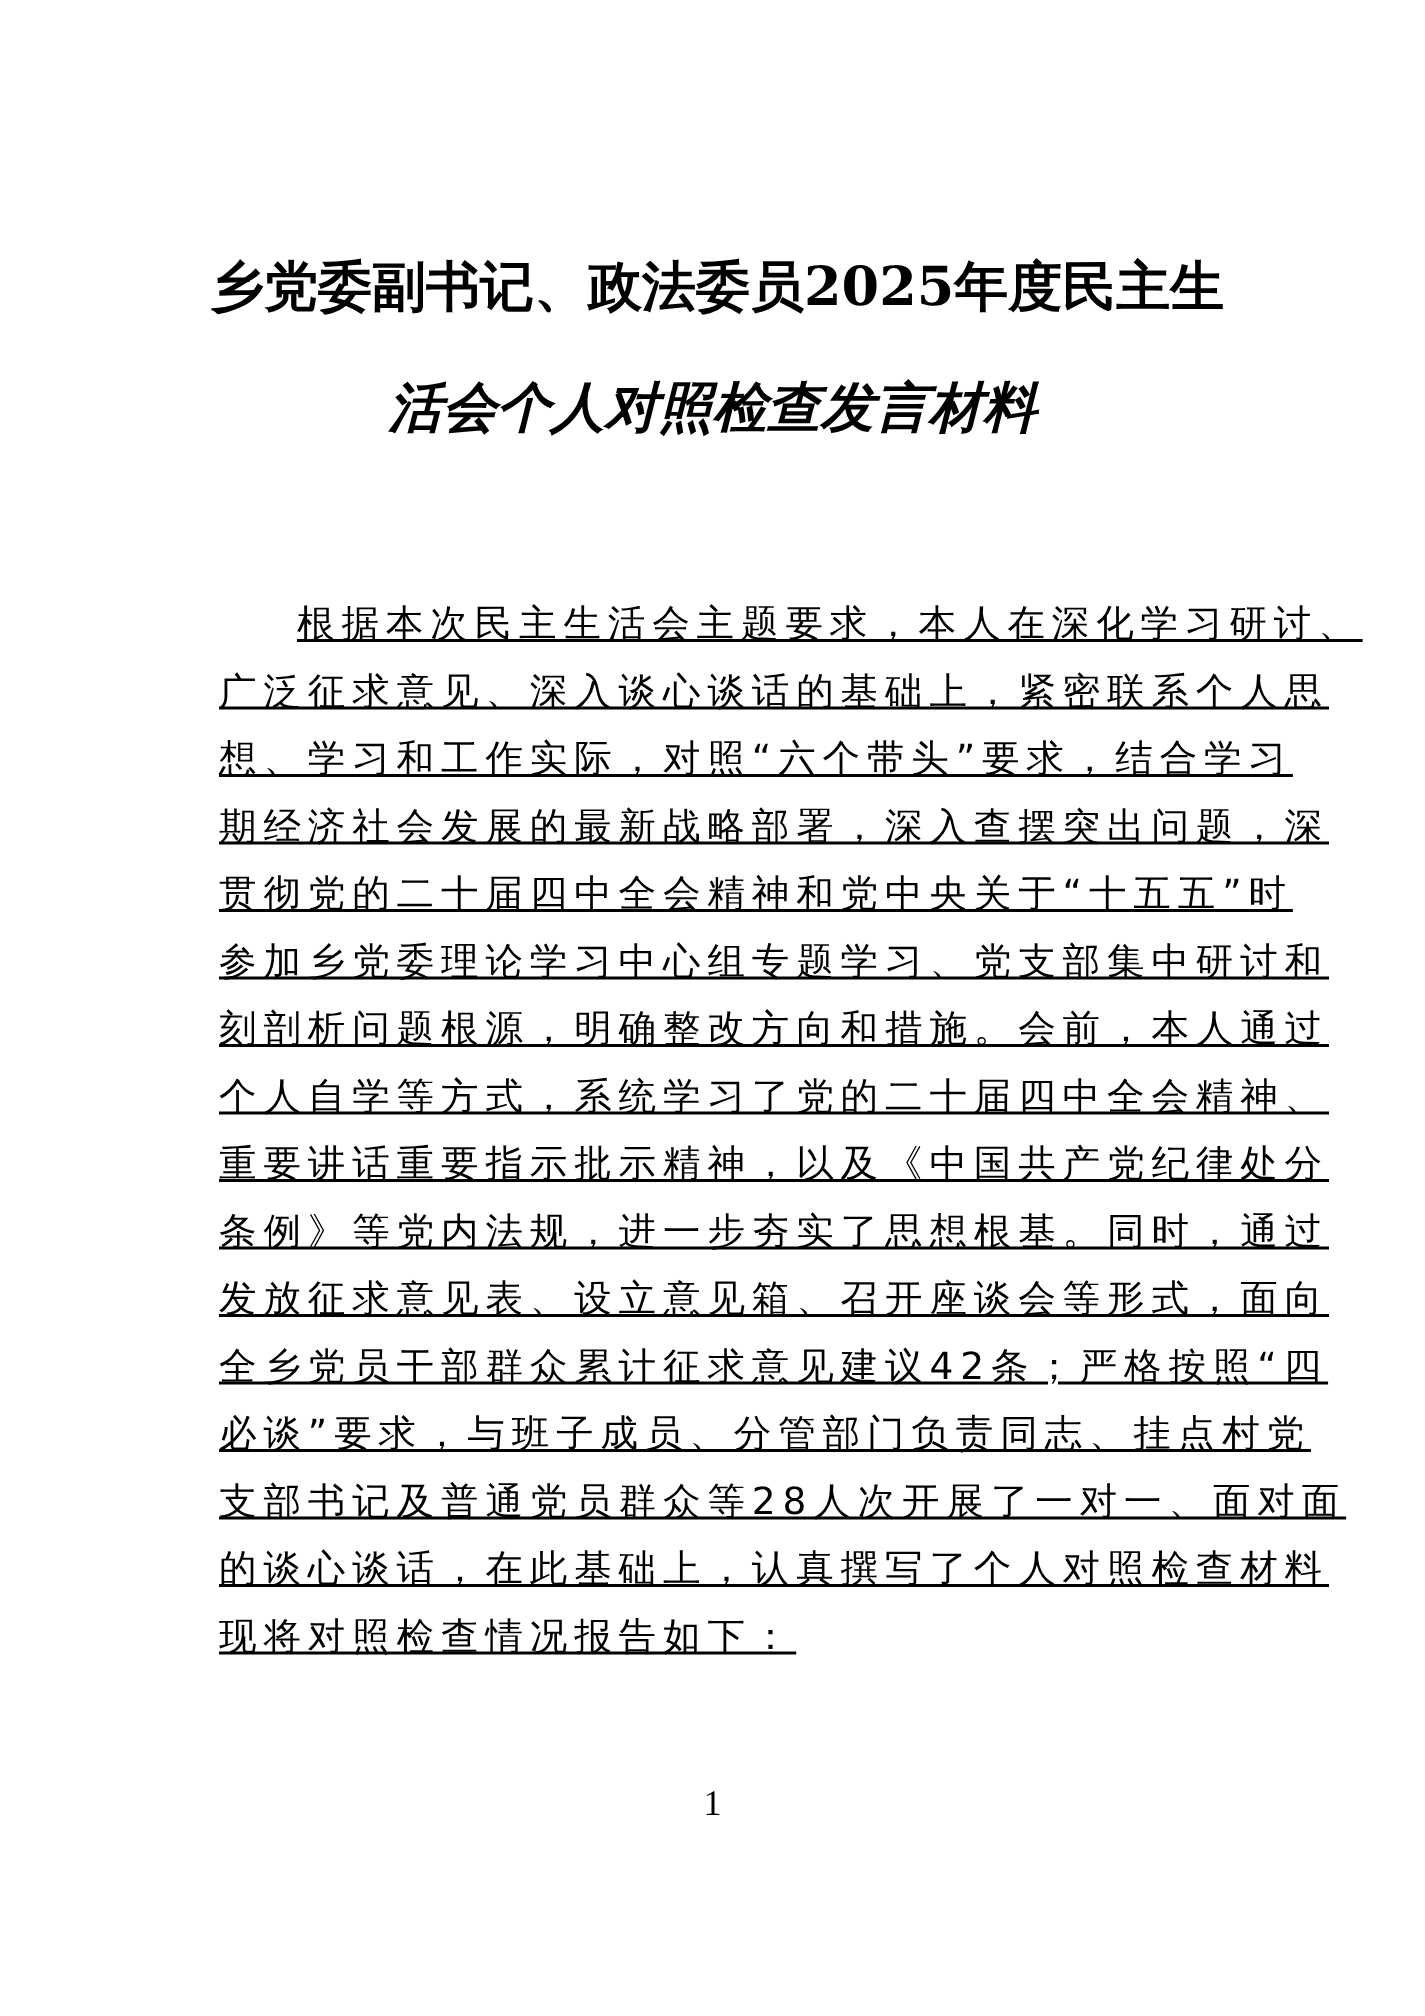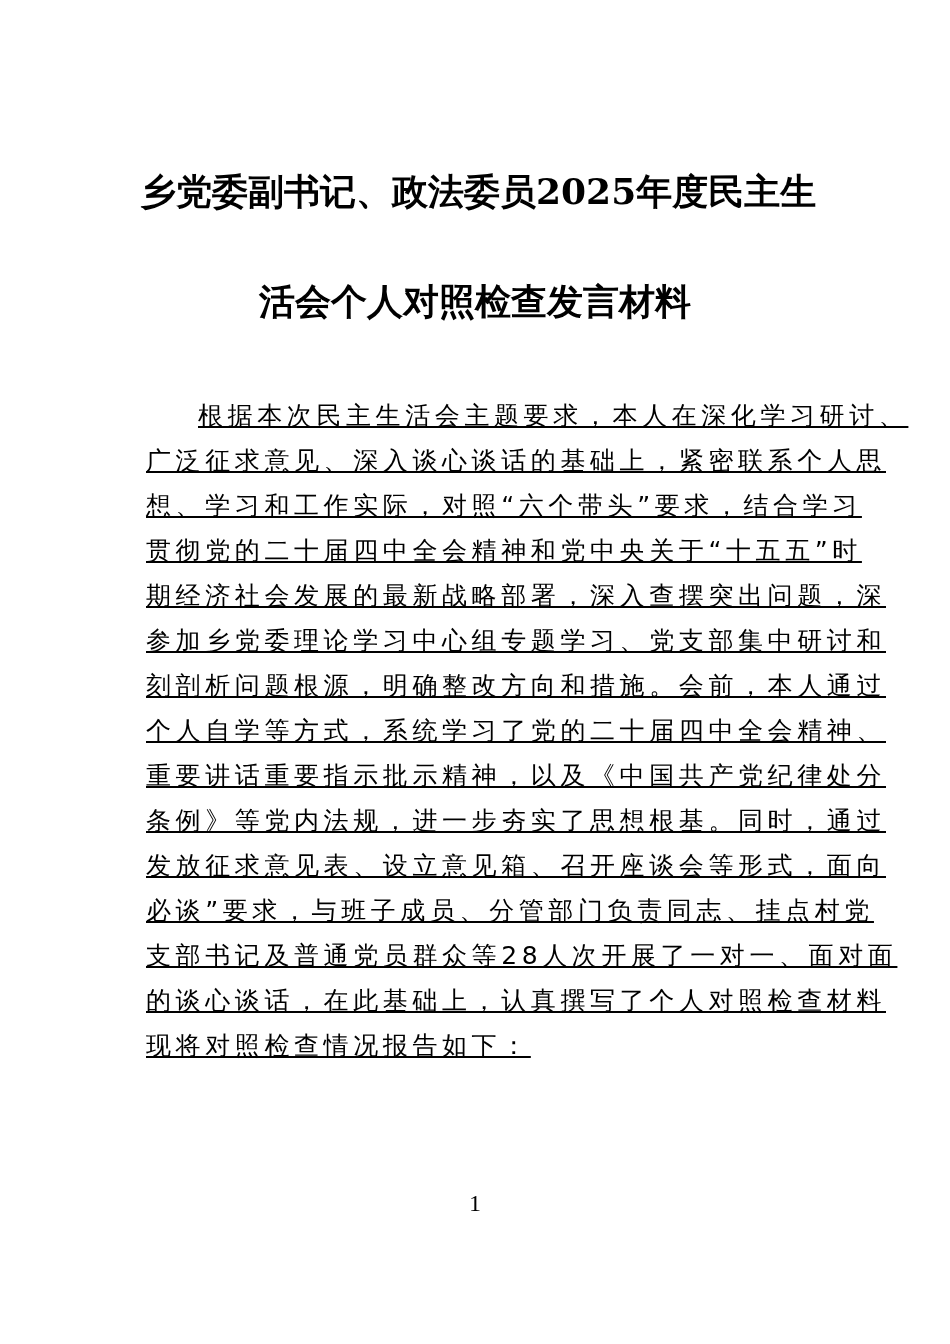--- a/index.html
+++ b/index.html
@@ -28,21 +28,21 @@
       width: 670px;
       text-align: center;
       font-family: "DejaVu Serif", "Liberation Serif", serif;
       font-weight: bold;
       font-size: 36px;
       letter-spacing: 0px;
       line-height: 40px;
       white-space: nowrap;
     }
     .title-line-1 { top: 171px; }
-    .title-line-2 { top: 281px; }
+    .title-line-2 { top: 252px; font-style: italic; }
     .body-text {
       position: absolute;
       left: 146px;
       width: 680px;
       font-family: "DejaVu Sans", "Liberation Sans", sans-serif;
       font-size: 25px;
       letter-spacing: 4.6px;
       line-height: 45px;
       white-space: nowrap;
       text-decoration: underline;
@@ -68,28 +68,29 @@
 
 <div class="page">
 
   <div class="title title-line-1">乡党委副书记、政法委员2025年度民主生</div>
   <div class="title title-line-2">活会个人对照检查发言材料</div>
 
   <div class="body-text" style="top: 393px;">
     <span class="body-line indent">根据本次民主生活会主题要求，本人在深化学习研讨、</span>
     <span class="body-line">广泛征求意见、深入谈心谈话的基础上，紧密联系个人思</span>
     <span class="body-line">想、学习和工作实际，对照“六个带头”要求，结合学习</span>
+    <span class="body-line">期经济社会发展的最新战略部署，深入查摆突出问题，深</span>
     <span class="body-line">贯彻党的二十届四中全会精神和党中央关于“十五五”时</span>
-    <span class="body-line">期经济社会发展的最新战略部署，深入查摆突出问题，深</span>
     <span class="body-line">参加乡党委理论学习中心组专题学习、党支部集中研讨和</span>
     <span class="body-line">刻剖析问题根源，明确整改方向和措施。会前，本人通过</span>
     <span class="body-line">个人自学等方式，系统学习了党的二十届四中全会精神、</span>
     <span class="body-line">重要讲话重要指示批示精神，以及《中国共产党纪律处分</span>
     <span class="body-line">条例》等党内法规，进一步夯实了思想根基。同时，通过</span>
     <span class="body-line">发放征求意见表、设立意见箱、召开座谈会等形式，面向</span>
+    <span class="body-line">全乡党员干部群众累计征求意见建议42条；严格按照“四</span>
     <span class="body-line">必谈”要求，与班子成员、分管部门负责同志、挂点村党</span>
     <span class="body-line">支部书记及普通党员群众等28人次开展了一对一、面对面</span>
     <span class="body-line">的谈心谈话，在此基础上，认真撰写了个人对照检查材料</span>
     <span class="body-line">现将对照检查情况报告如下：</span>
   </div>
 
   <div class="page-number">1</div>
 
 </div>
 

